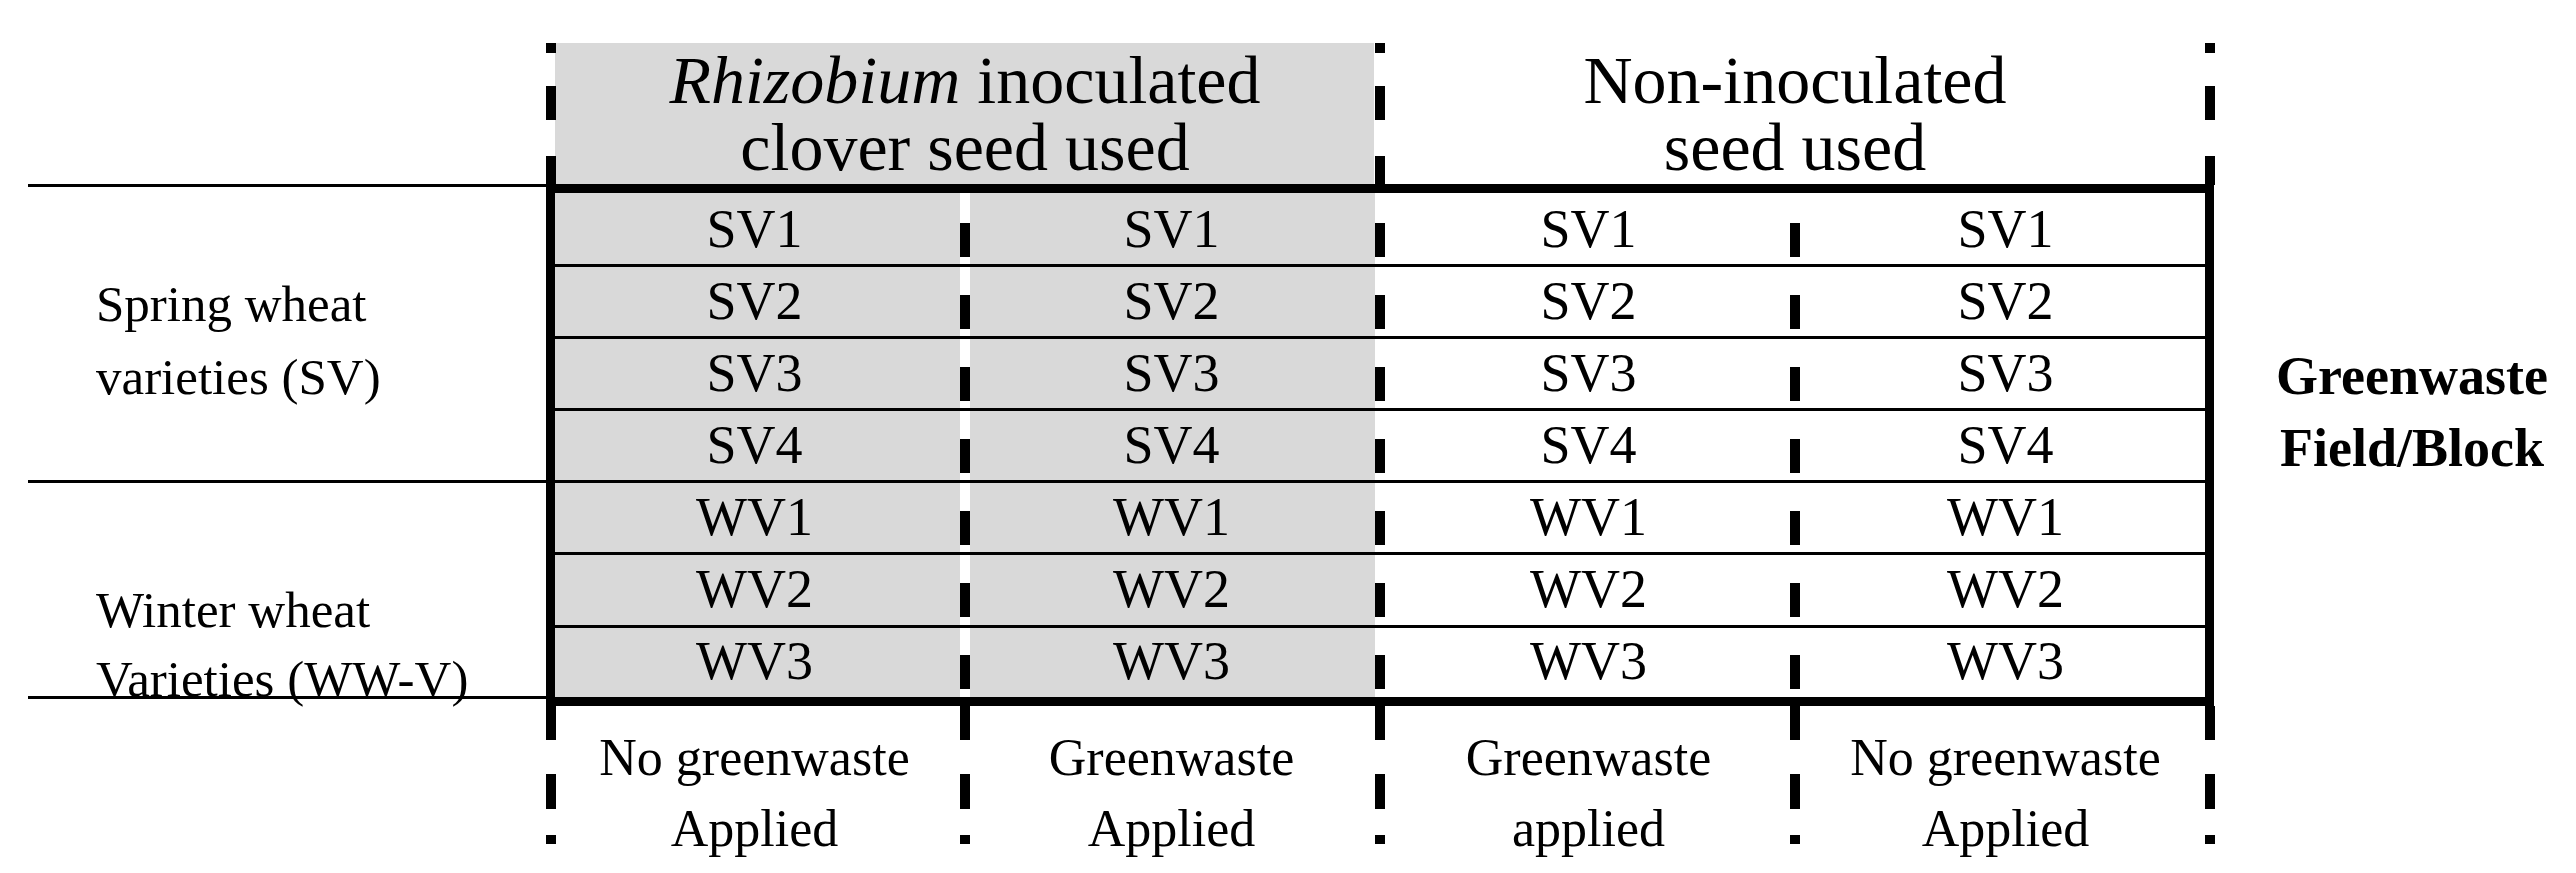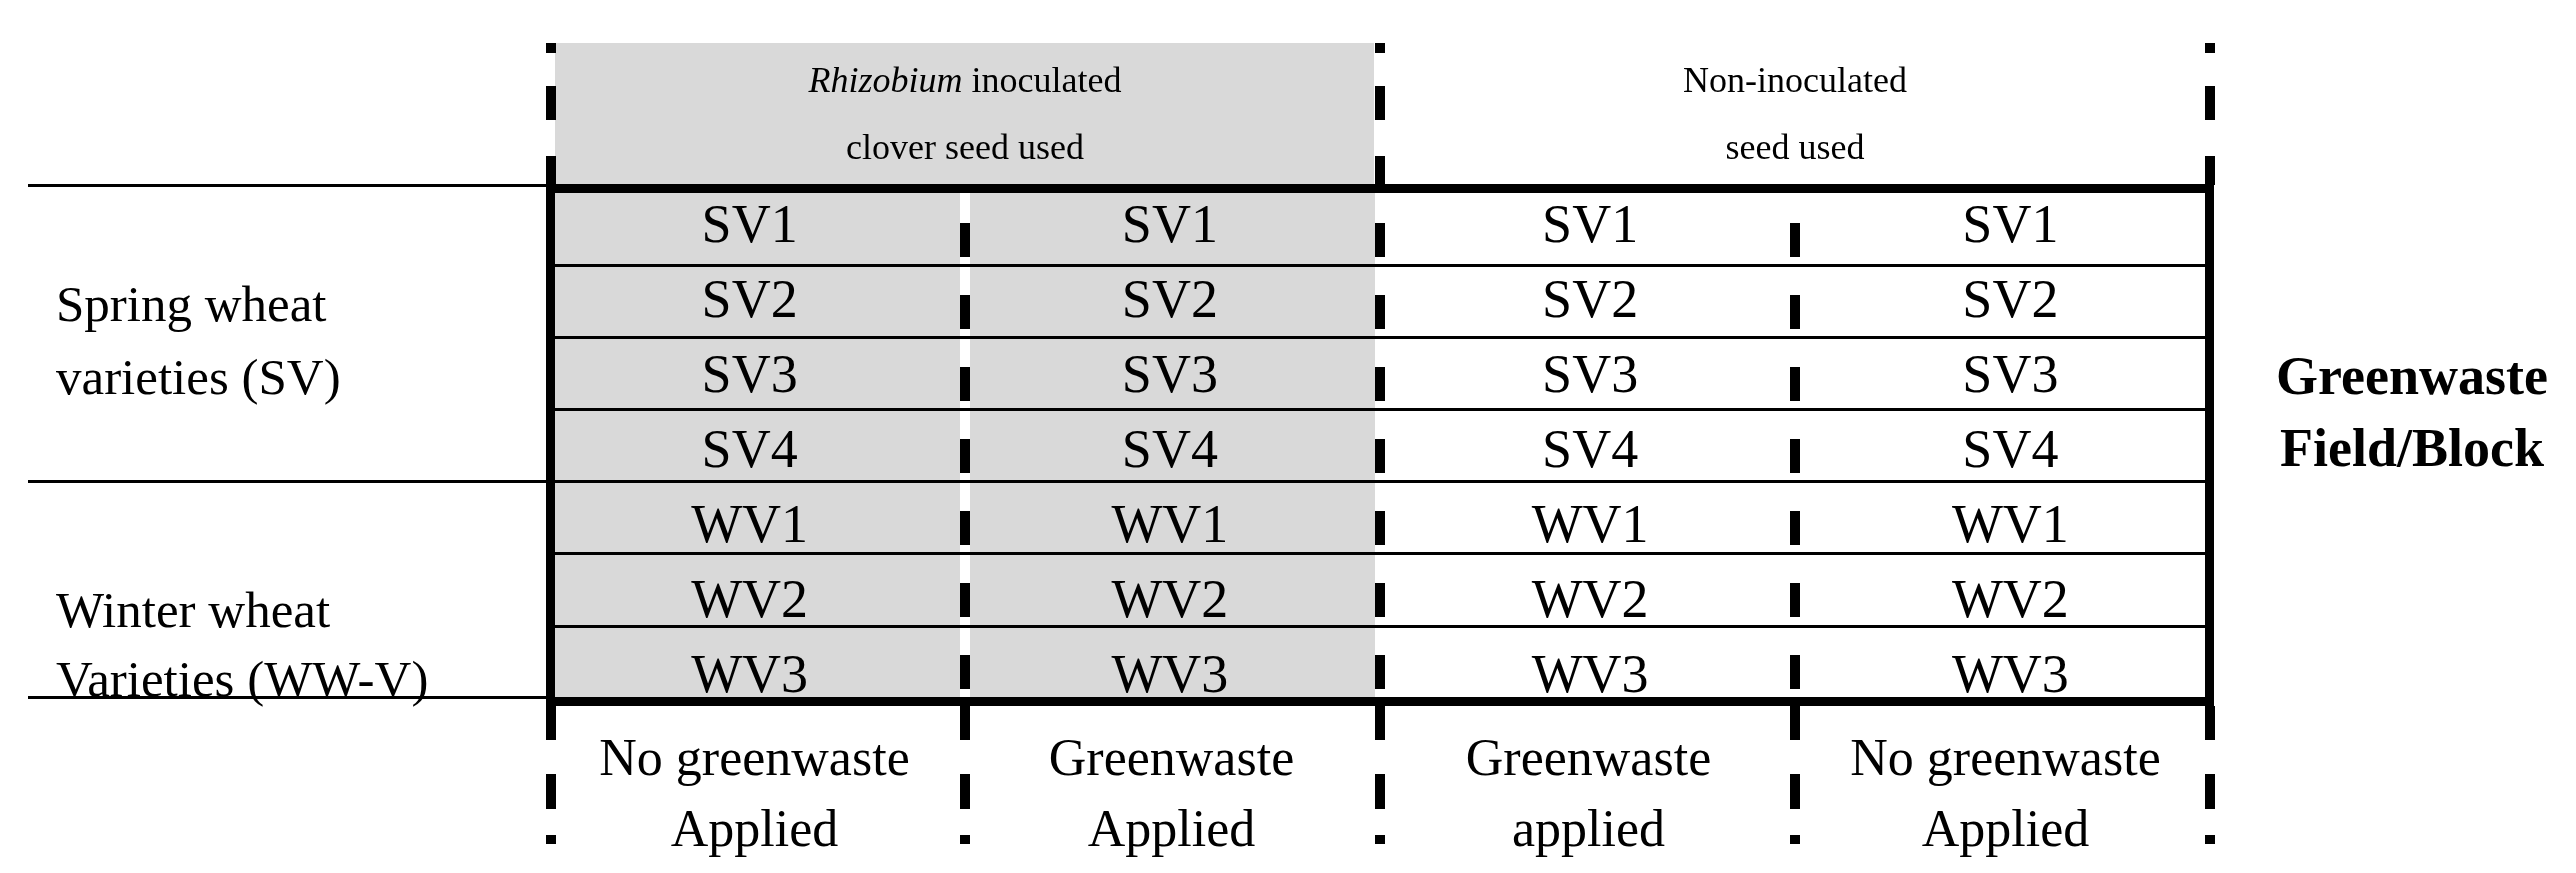--- a/index.html
+++ b/index.html
@@ -10,26 +10,26 @@
   .hline{background:#000;height:3.4px;}
   .hline.thick{height:9px;}
   .vsolid{background:#000;width:9px;}
   .dash-header{width:9.6px;background-image:linear-gradient(to bottom,
       #000 0 9.6px,transparent 9.6px 43px,#000 43px 77px,transparent 77px 113px,#000 113px 142px);}
   .dash-body{width:10.3px;background-image:repeating-linear-gradient(to bottom,
       transparent 0 30px,#000 30px 64px,transparent 64px 72px);}
   .dash-footer{width:9.6px;background-image:linear-gradient(to bottom,
       #000 0 34px,transparent 34px 68px,#000 68px 103px,transparent 103px 129px,#000 129px 138px,transparent 138px 100%);}
   .hdrtext{display:flex;flex-direction:column;justify-content:center;align-items:center;
-      text-align:center;font-size:36px;line-height:67px;}
+      text-align:center;font-size:68px;line-height:67px;}
   .bodygrid{display:grid;grid-template-columns:repeat(4,1fr);grid-template-rows:repeat(7,1fr);}
   .cell{display:flex;align-items:center;justify-content:center;font-size:54px;}
   .footgrid{display:grid;grid-template-columns:repeat(4,1fr);}
   .footcell{text-align:center;font-size:52px;line-height:71px;}
-  .sidelabel{font-size:51px;white-space:nowrap;}
+  .sidelabel{font-size:51px;white-space:nowrap;margin-left:40px;}
   .replabel{font-size:54px;font-weight:bold;text-align:center;line-height:72px;white-space:nowrap;}
   .it{font-style:italic;}
 </style>
 </head>
 <body>
 
 <div id="fig">
 
   <div class="abs gray" style="left:555px;top:43px;width:819px;height:142px;"></div>
   <div class="abs gray" style="left:555px;top:193px;width:405px;height:504px;"></div>
@@ -67,21 +67,21 @@
 
   <div class="abs hdrtext" style="left:555px;top:43px;width:820px;height:142px;">
     <div><span class="it">Rhizobium</span><span> inoculated</span></div>
     <div>clover seed used</div>
   </div>
   <div class="abs hdrtext" style="left:1385px;top:43px;width:820px;height:142px;align-items:center;">
     <div>Non-inoculated</div>
     <div>seed used</div>
   </div>
 
-  <div class="abs bodygrid" style="left:546px;top:193px;width:1668px;height:504px;gap:13px;">
+  <div class="abs bodygrid" style="left:546px;top:193px;width:1668px;height:504px;">
     <div class="cell">SV1</div>
     <div class="cell">SV1</div>
     <div class="cell">SV1</div>
     <div class="cell">SV1</div>
     <div class="cell">SV2</div>
     <div class="cell">SV2</div>
     <div class="cell">SV2</div>
     <div class="cell">SV2</div>
     <div class="cell">SV3</div>
     <div class="cell">SV3</div>

